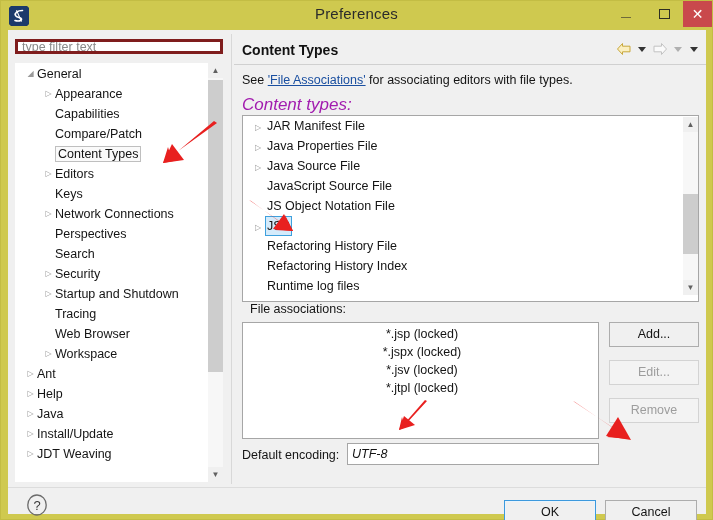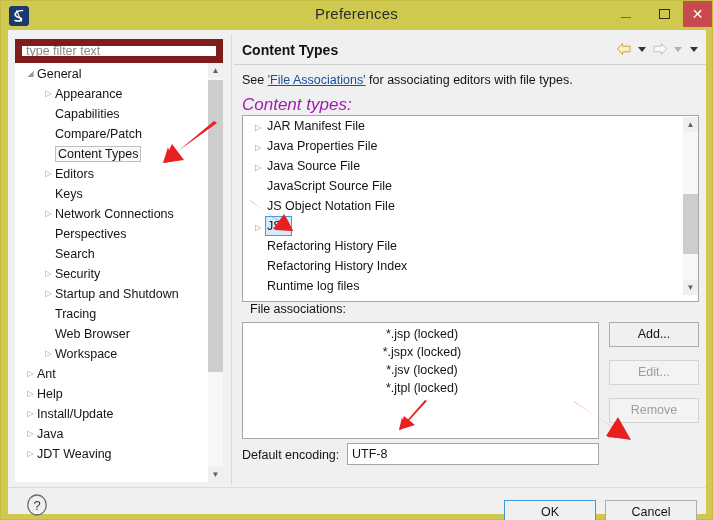--- a/index.html
+++ b/index.html
@@ -95,23 +95,23 @@
     position: absolute;
     left: 0; top: 0;
     width: 222px;
     height: 456px;
     background: #f0f0f0;
   }
   #filter-input {
     position: absolute;
     left: 7px; top: 9px;
     width: 208px;
-    height: 24px;
-    box-sizing: border-box;
-    border: 7px solid #7f1d1d;
+    height: 15px;
+    box-sizing: border-box;
+    border: 3px solid #7f1d1d;
     background: #ffffff;
     font-family: "Liberation Sans", sans-serif;
     font-size: 12.5px;
     color: #8a8a8a;
     padding: 0 4px;
     outline: none;
   }
   #filter-input::placeholder { color: #8a8a8a; opacity: 1; }
 
   #tree-wrap {
@@ -343,20 +343,21 @@
     width: 252px;
     height: 22px;
     box-sizing: border-box;
     border: 1px solid #a6a6a6;
     background: #ffffff;
     font-family: "Liberation Sans", sans-serif;
     font-size: 12.5px;
     color: #141414;
     padding: 0 4px;
     outline: none;
+    font-style: italic;
   }
 
   
   #footer-rule {
     position: absolute;
     left: 0; top: 457px;
     width: 698px; height: 1px;
     background: #dcdcdc;
   }
   #help-icon {
@@ -434,22 +435,22 @@
             <div class="trow lvl1"><span class="tw">▷</span><span class="tlabel">Network Connections</span></div>
             <div class="trow lvl1"><span class="tw"></span><span class="tlabel">Perspectives</span></div>
             <div class="trow lvl1"><span class="tw"></span><span class="tlabel">Search</span></div>
             <div class="trow lvl1"><span class="tw">▷</span><span class="tlabel">Security</span></div>
             <div class="trow lvl1"><span class="tw">▷</span><span class="tlabel">Startup and Shutdown</span></div>
             <div class="trow lvl1"><span class="tw"></span><span class="tlabel">Tracing</span></div>
             <div class="trow lvl1"><span class="tw"></span><span class="tlabel">Web Browser</span></div>
             <div class="trow lvl1"><span class="tw">▷</span><span class="tlabel">Workspace</span></div>
             <div class="trow lvl0"><span class="tw">▷</span><span class="tlabel">Ant</span></div>
             <div class="trow lvl0"><span class="tw">▷</span><span class="tlabel">Help</span></div>
+            <div class="trow lvl0"><span class="tw">▷</span><span class="tlabel">Java</span></div>
             <div class="trow lvl0"><span class="tw">▷</span><span class="tlabel">Install/Update</span></div>
-            <div class="trow lvl0"><span class="tw">▷</span><span class="tlabel">Java</span></div>
             <div class="trow lvl0"><span class="tw">▷</span><span class="tlabel">JDT Weaving</span></div>
           </div>
       </div>
 
       <div class="vscroll" id="sb-tree">
         <div class="arrow up">▲</div>
         <div class="track">
           <div class="thumb"></div>
         </div>
         <div class="arrow dn">▼</div>

